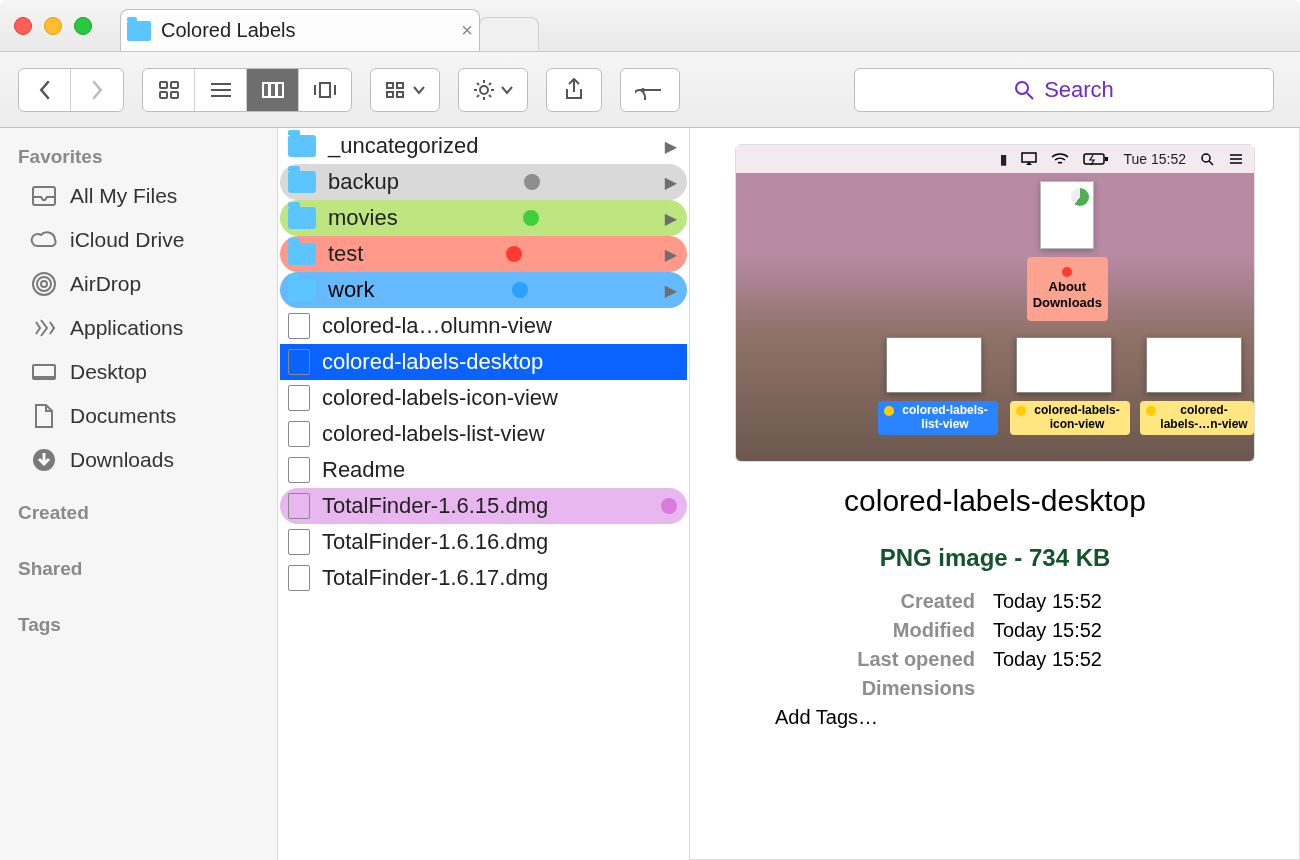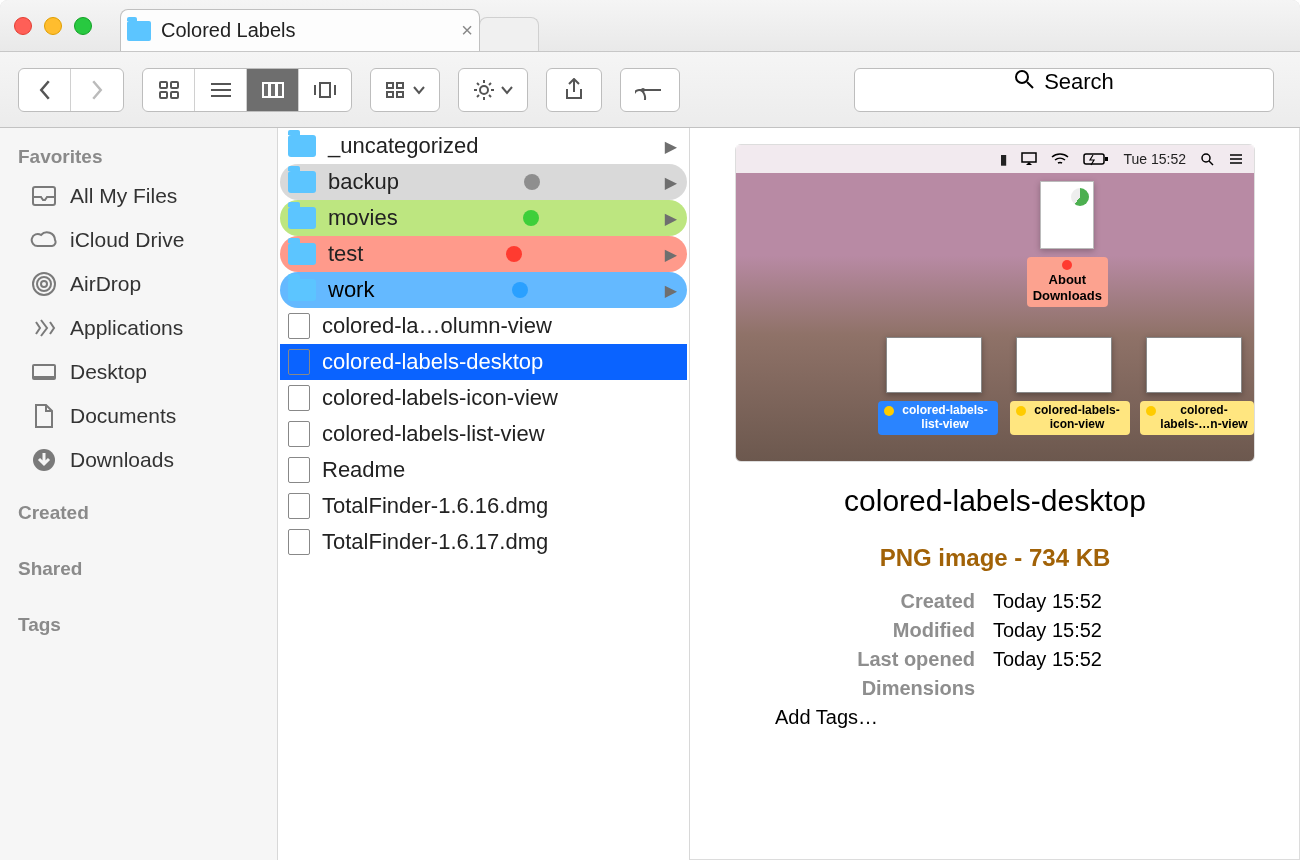--- a/index.html
+++ b/index.html
@@ -57,21 +57,21 @@
     display:flex; align-items:center; gap:18px;
     padding:0 18px;
   }
   .segmented { display:flex; border:1px solid #bdbdbd; border-radius:6px; overflow:hidden; background:#fff; height:44px;}
   .segmented .seg { display:flex;align-items:center;justify-content:center; width:52px; border-right:1px solid #d0d0d0; color:#555; font-size:20px;}
   .segmented .seg:last-child{border-right:none;}
   .segmented .seg.active{background:#6e6e6e;color:#fff;}
   .btn { height:44px; min-width:56px; padding:0 14px; border:1px solid #bdbdbd;border-radius:6px;background:#fff;display:flex;align-items:center;justify-content:center;color:#555;font-size:20px;gap:6px;}
   .search {
     flex:1; height:44px; border:1px solid #bdbdbd;border-radius:6px;background:#fff;
-    display:flex;justify-content:center;gap:10px;color:#000000;font-size:22px;
+    display:flex;align-items:center;justify-content:center;gap:10px;color:#6d28d9;font-size:22px;
     max-width:420px; margin-left:auto;margin-right:8px;
   }
 
   .body { display:flex; height: calc(860px - 52px - 76px); }
   
   .sidebar { width:278px; background:#f6f6f6; border-right:1px solid #d8d8d8; padding:12px 0 0 0; font-size:21px; color:#333;}
   .sidebar .section-title{ color:#8a8a8a; font-size:19px; font-weight:600; padding:6px 18px;}
   .sidebar .item{ display:flex;align-items:center;gap:12px; padding:6px 18px 6px 30px; height:44px; border-radius:0;}
   .sidebar .item.selected{ background:#d7d7d7;}
   .sidebar .icon{ width:28px;height:24px;display:flex;align-items:center;justify-content:center;color:#7a7a7a;}
@@ -92,28 +92,28 @@
   
   .preview{ flex:1; padding:16px 24px 10px 24px; overflow:auto;}
   .thumb{
     width:520px;height:318px;border-radius:6px;
     background:linear-gradient(#b88aa4 0%, #b88aa4 35%, #8f7268 60%, #6c584e 100%);
     border:1px solid #ddd; position:relative; margin:0 auto;
   }
   .menubar{position:absolute;top:0;left:0;right:0;height:28px;background:rgba(255,255,255,0.82);backdrop-filter:blur(2px);display:flex;align-items:center;justify-content:flex-end;gap:14px;padding:0 10px;font-size:14px;color:#222;}
   .thumb .doc{position:absolute;top:36px;right:160px;width:54px;height:68px;background:#fff;border:1px solid #bbb;box-shadow:0 2px 6px rgba(0,0,0,.25);}
   .thumb .doc::after{content:"";position:absolute;top:6px;right:4px;width:18px;height:18px;border-radius:50%;background:conic-gradient(#4caf50 0 60%, #eee 0);}
-  .thumb .badge{position:absolute;padding:3px 6px;border-radius:4px;font-size:13px;font-weight:600;line-height:1.15;display:flex;flex-direction:column;align-items:center;gap:1px;}
+  .thumb .badge{position:absolute;padding:10px 6px;border-radius:4px;font-size:13px;font-weight:600;line-height:1.15;display:flex;flex-direction:column;align-items:center;gap:1px;}
   .thumb .about{top:112px;right:146px;background:#fca28f;color:#000;}
   .thumb .about::before{content:"";width:10px;height:10px;border-radius:50%;background:#ff3b30;display:inline-block;margin-bottom:2px;}
   .thumb .shot{position:absolute;width:96px;height:56px;background:#fff;border:1px solid #888;box-shadow:0 2px 6px rgba(0,0,0,.3);}
   .thumb .label{position:absolute;padding:3px 6px;border-radius:4px;font-size:12px;font-weight:600;display:flex;align-items:flex-start;gap:4px;line-height:1.15;max-width:120px;text-align:center;}
   .thumb .label .dot{width:10px;height:10px;border-radius:50%;flex:0 0 10px;margin-top:2px;}
   .preview-title{ text-align:center;font-size:30px;margin:22px 0 26px 0;}
-  .meta-sub{ text-align:center;color:#a16207;font-size:24px;font-weight:600;margin-bottom:18px;}
+  .meta-sub{ text-align:center;color:#14532d;font-size:24px;font-weight:600;margin-bottom:18px;}
   .meta{ display:grid;grid-template-columns:200px 1fr; gap:6px 18px; font-size:20px; margin:0 auto; width:440px;}
   .meta .k{ text-align:right;color:#8e8e8e;font-weight:600;}
   .meta .v{ color:#000;}
   .addtags{ color:#1e7bff; }
 
   svg{display:block;}
 </style>
 </head>
 <body>
 
@@ -350,20 +350,25 @@
             <span>colored-labels-icon-view</span>
           </div>
           <div class="row">
             <span class="mini-file"></span>
             <span>colored-labels-list-view</span>
           </div>
           <div class="row">
             <span class="mini-file"></span>
             <span>Readme</span>
           </div>
+          <div class="row pill" style="background: rgb(232, 183, 239);">
+            <span class="mini-file"></span>
+            <span>TotalFinder-1.6.15.dmg</span>
+            <span class="tag-dot" style="background: rgb(216, 123, 223);"></span>
+          </div>
           <div class="row">
             <span class="mini-file"></span>
             <span>TotalFinder-1.6.16.dmg</span>
           </div>
           <div class="row">
             <span class="mini-file"></span>
             <span>TotalFinder-1.6.17.dmg</span>
           </div>
         </div>
     </div>

